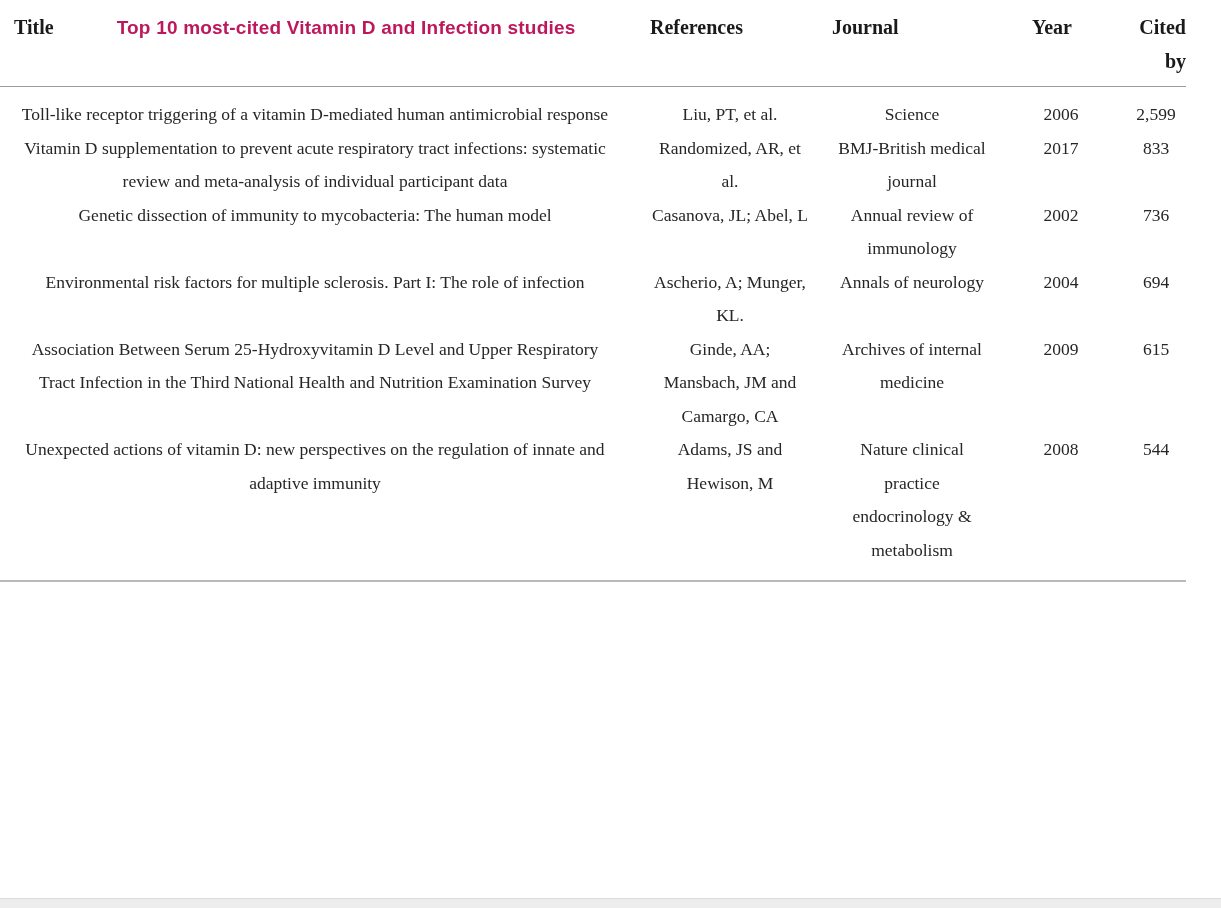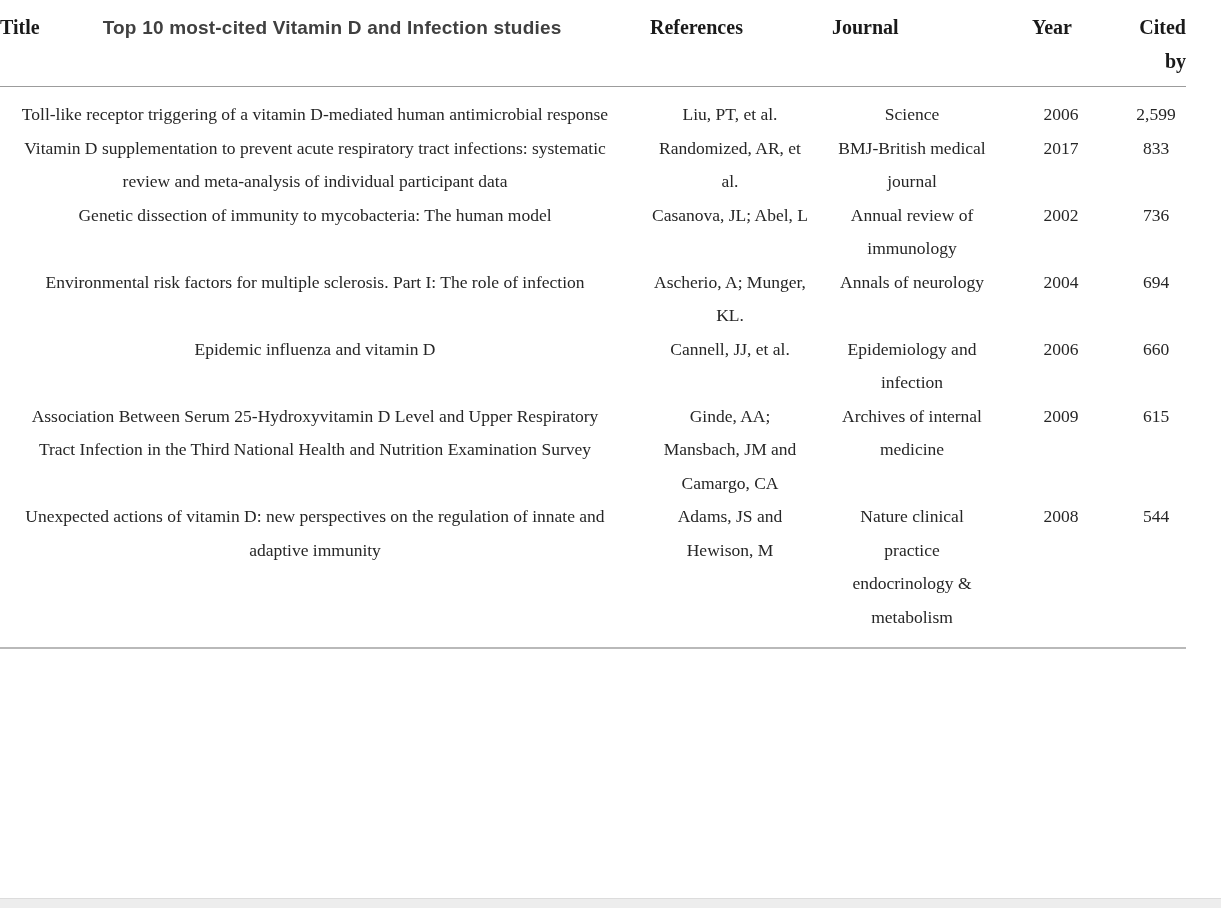--- a/index.html
+++ b/index.html
@@ -34,21 +34,21 @@
     font-weight: bold;
     font-size: 20px;
     line-height: 34px;
     color: #1a1a1a;
     text-align: left;
     vertical-align: top;
     padding: 10px 0 8px 0;
   }
   thead tr { border-bottom: 1px solid #9c9c9c; }
 
-  th.h-title { }
+  th.h-title { padding-left: 14px; }
   th.h-year  { padding-left: 17px; }
   th.h-cited { text-align: right; padding-left: 36px; }
 
   .title-head-wrap {
     display: flex;
     align-items: baseline;
   }
   .caption {
     font-family: "Liberation Sans", sans-serif;
     font-weight: bold;
@@ -99,21 +99,21 @@
         <col class="c-refs">
         <col class="c-journal">
         <col class="c-year">
         <col class="c-cited">
     </colgroup>
     <thead>
       <tr>
         <th class="h-title">
           <span class="title-head-wrap">
             <span>Title</span>
-            <span class="caption" style="color: #404040;">Top 10 most-cited Vitamin D and Infection studies</span>
+            <span class="caption" style="color: #be185d;">Top 10 most-cited Vitamin D and Infection studies</span>
           </span>
         </th>
         <th>References</th>
         <th>Journal</th>
         <th class="h-year">Year</th>
         <th class="h-cited">Cited by</th>
       </tr>
     </thead>
     <tbody>
       <tr>
@@ -138,27 +138,20 @@
         <td class="d-cited">736</td>
       </tr>
       <tr>
         <td class="d-title">Environmental risk factors for multiple sclerosis. Part I: The role of infection</td>
         <td class="d-refs">Ascherio, A; Munger, KL.</td>
         <td class="d-journal">Annals of neurology</td>
         <td class="d-year">2004</td>
         <td class="d-cited">694</td>
       </tr>
       <tr>
-        <td class="d-title">Epidemic influenza and vitamin D</td>
-        <td class="d-refs">Cannell, JJ, et al.</td>
-        <td class="d-journal">Epidemiology and infection</td>
-        <td class="d-year">2006</td>
-        <td class="d-cited">660</td>
-      </tr>
-      <tr>
         <td class="d-title">Association Between Serum 25-Hydroxyvitamin D Level and Upper Respiratory Tract Infection in the Third National Health and Nutrition Examination Survey</td>
         <td class="d-refs">Ginde, AA; Mansbach, JM and Camargo, CA</td>
         <td class="d-journal">Archives of internal medicine</td>
         <td class="d-year">2009</td>
         <td class="d-cited">615</td>
       </tr>
       <tr>
         <td class="d-title">Unexpected actions of vitamin D: new perspectives on the regulation of innate and adaptive immunity</td>
         <td class="d-refs">Adams, JS and Hewison, M</td>
         <td class="d-journal">Nature clinical practice endocrinology &amp; metabolism</td>

